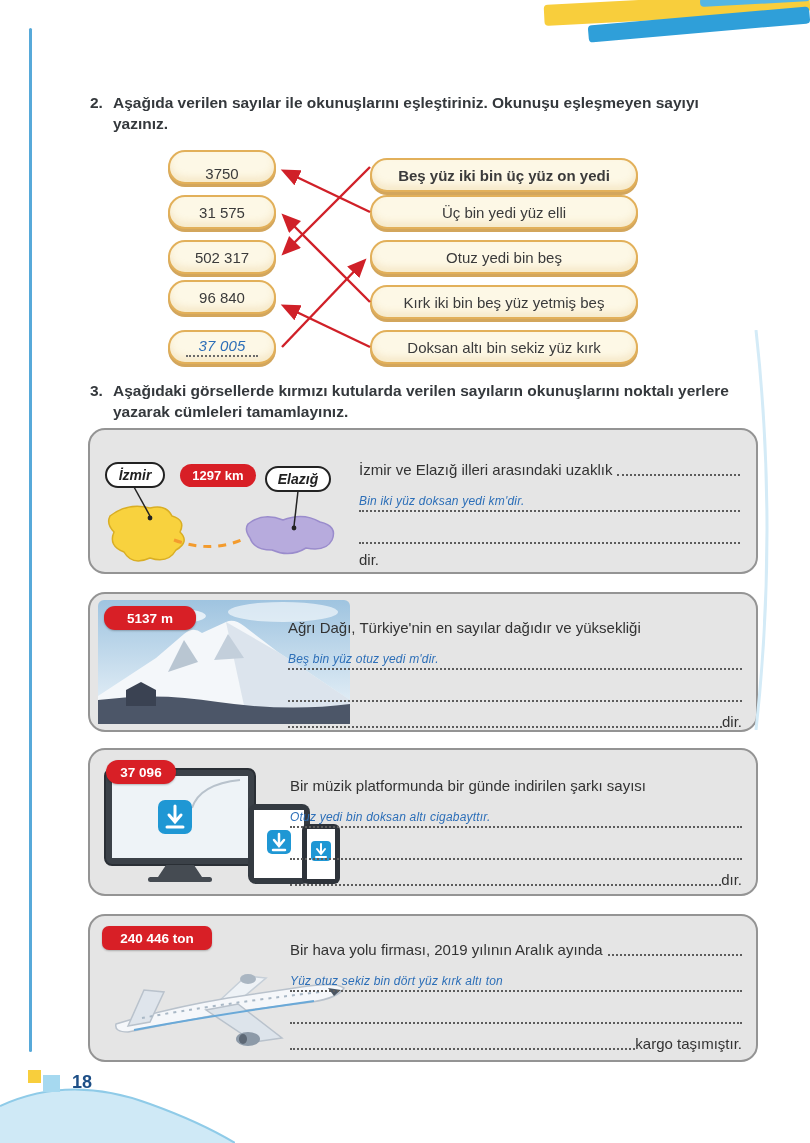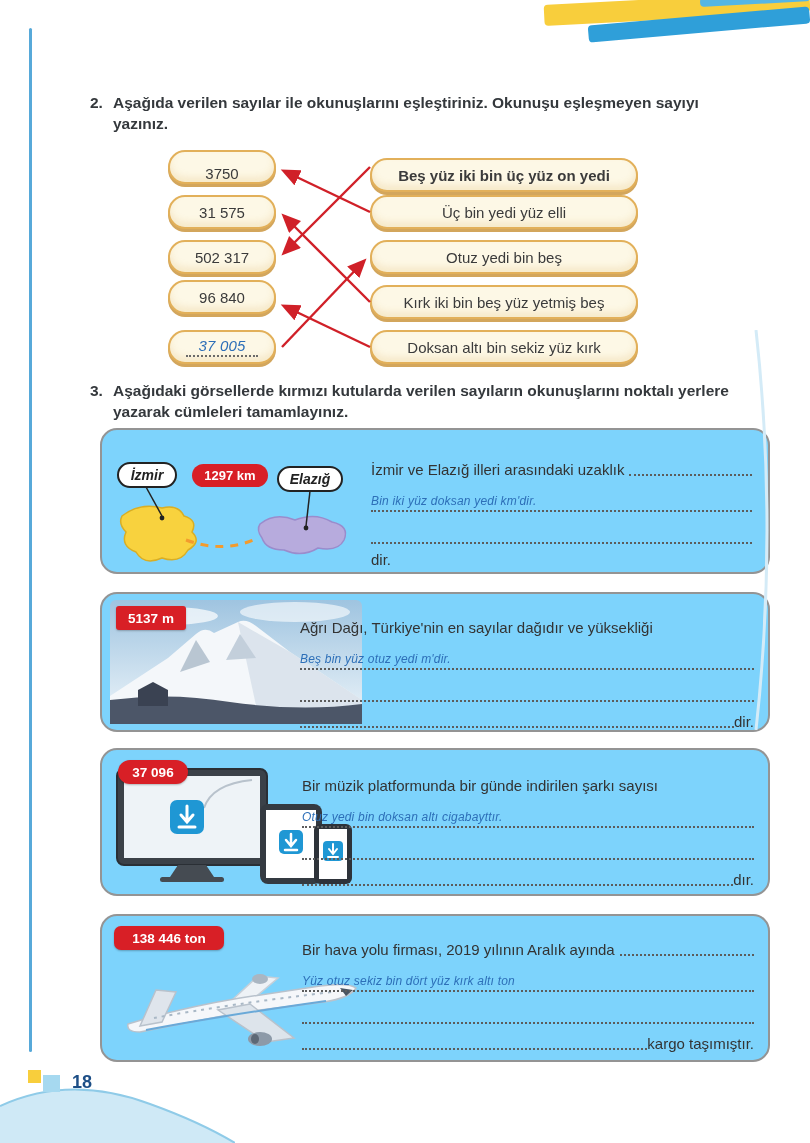--- a/index.html
+++ b/index.html
@@ -24,21 +24,21 @@
         box-shadow:0 3px 0 #d3a65c, inset 0 -5px 7px rgba(214,164,74,.18);
         display:flex;align-items:center;justify-content:center;
         font-size:15px;color:#3b3b3b;box-sizing:border-box;}
   .numb{left:80px;width:108px;}
   .readb{left:282px;width:268px;}
 
   .ansblue{color:#2d6fb8;font-style:italic;font-size:12px;letter-spacing:.2px;}
   .dotunder{border-bottom:2px dotted #6a6a6a;padding:0 12px 1px;}
 
   
-  .panel{position:absolute;left:100px;width:670px;background:#7dd3fc;border:2px solid #949494;
+  .panel{position:absolute;left:88px;width:670px;background:#e5e5e5;border:2px solid #949494;
          border-radius:17px;box-sizing:border-box;}
   .badge{position:absolute;background:#d81f26;color:#fff;font-weight:700;font-size:13.5px;
          display:flex;align-items:center;justify-content:center;box-shadow:0 1px 2px rgba(0,0,0,.25);}
   .ptext{position:absolute;display:flex;flex-direction:column;}
   .tline{display:flex;align-items:flex-end;height:30px;font-size:15px;color:#333;font-weight:400;}
   .tline .txt{padding-bottom:2px;white-space:nowrap;}
   .tline .leader{flex:1;border-bottom:2px dotted #5c5c5c;margin:0 0 4px 5px;}
   .tline.full{border-bottom:2px dotted #5c5c5c;}
   .tline.full .ansblue{padding-bottom:2px;}
 
@@ -155,21 +155,21 @@
       <ellipse cx="60" cy="16" rx="48" ry="9" fill="#fff" opacity="0.7"></ellipse>
       <ellipse cx="185" cy="12" rx="55" ry="10" fill="#fff" opacity="0.6"></ellipse>
       <path d="M0,124 L0,96 L58,58 L86,34 Q95,26 104,33 L128,22 Q136,18 146,26 L180,52 L252,100 L252,124 Z" fill="#f4f7fa"></path>
       <path d="M128,22 L180,52 L252,100 L252,124 L150,124 Z" fill="#d7e1ea" opacity="0.85"></path>
       <path d="M86,40 L100,62 L70,72 Z" fill="#b9c6d2"></path>
       <path d="M130,34 L146,58 L116,60 Z" fill="#c3cfdb"></path>
       <path d="M0,124 L0,100 Q60,92 120,102 Q190,112 252,104 L252,124 Z" fill="#4c5668"></path>
       <rect x="28" y="90" width="30" height="16" fill="#3a4252"></rect>
       <path d="M28,90 L43,82 L58,90 Z" fill="#3a4252"></path>
     </svg>
-    <div class="badge" style="left:14px;top:12px;width:70px;height:24px;border-radius:3px;">
+    <div class="badge" style="left:14px;top:12px;width:92px;height:24px;border-radius:11px;">
       <span>5137 m</span>
     </div>
     <div class="ptext" style="left:198px;top:14px;right:14px;">
       <div class="tline">
         <span class="txt">Ağrı Dağı, Türkiye'nin en sayılar dağıdır ve yüksekliği</span>
       </div>
       <div class="tline full">
         <span class="ansblue">Beş bin yüz otuz yedi m'dir.</span>
       </div>
       <div class="tline full"></div>
@@ -223,21 +223,21 @@
       <path d="M18,78 Q70,62 130,52 L210,40 Q238,36 246,42 Q240,52 214,56 L134,66 Q80,76 30,86 Q16,86 18,78 Z" fill="#f5f7fa" stroke="#b9c2cc" stroke-width="1.5"></path>
       <path d="M30,80 L46,44 L66,46 L52,76 Z" fill="#dfe5ec" stroke="#b9c2cc" stroke-width="1.5"></path>
       <path d="M108,64 L156,96 L184,92 L140,58 Z" fill="#dde4eb" stroke="#b9c2cc" stroke-width="1.5"></path>
       <ellipse cx="150" cy="93" rx="12" ry="7" fill="#8d9aa8"></ellipse>
       <ellipse cx="145" cy="93" rx="4" ry="5" fill="#5d6875"></ellipse>
       <path d="M230,42 L243,44 L236,50 Z" fill="#4a5562"></path>
       <path d="M44,72 Q120,58 222,46" fill="none" stroke="#a9b8c6" stroke-width="2" stroke-dasharray="3,5"></path>
       <path d="M36,84 Q110,70 216,55" fill="none" stroke="#6aa9d8" stroke-width="2"></path>
     </svg>
     <div class="badge" style="left:12px;top:10px;width:110px;height:24px;border-radius:7px;">
-      <span>138 446 ton</span>
+      <span>240 446 ton</span>
     </div>
     <div class="ptext" style="left:200px;top:14px;right:14px;">
       <div class="tline">
         <span class="txt">Bir hava yolu firması, 2019 yılının Aralık ayında</span>
         <span class="leader"></span>
       </div>
       <div class="tline full">
         <span class="ansblue">Yüz otuz sekiz bin dört yüz kırk altı ton</span>
       </div>
       <div class="tline full"></div>

